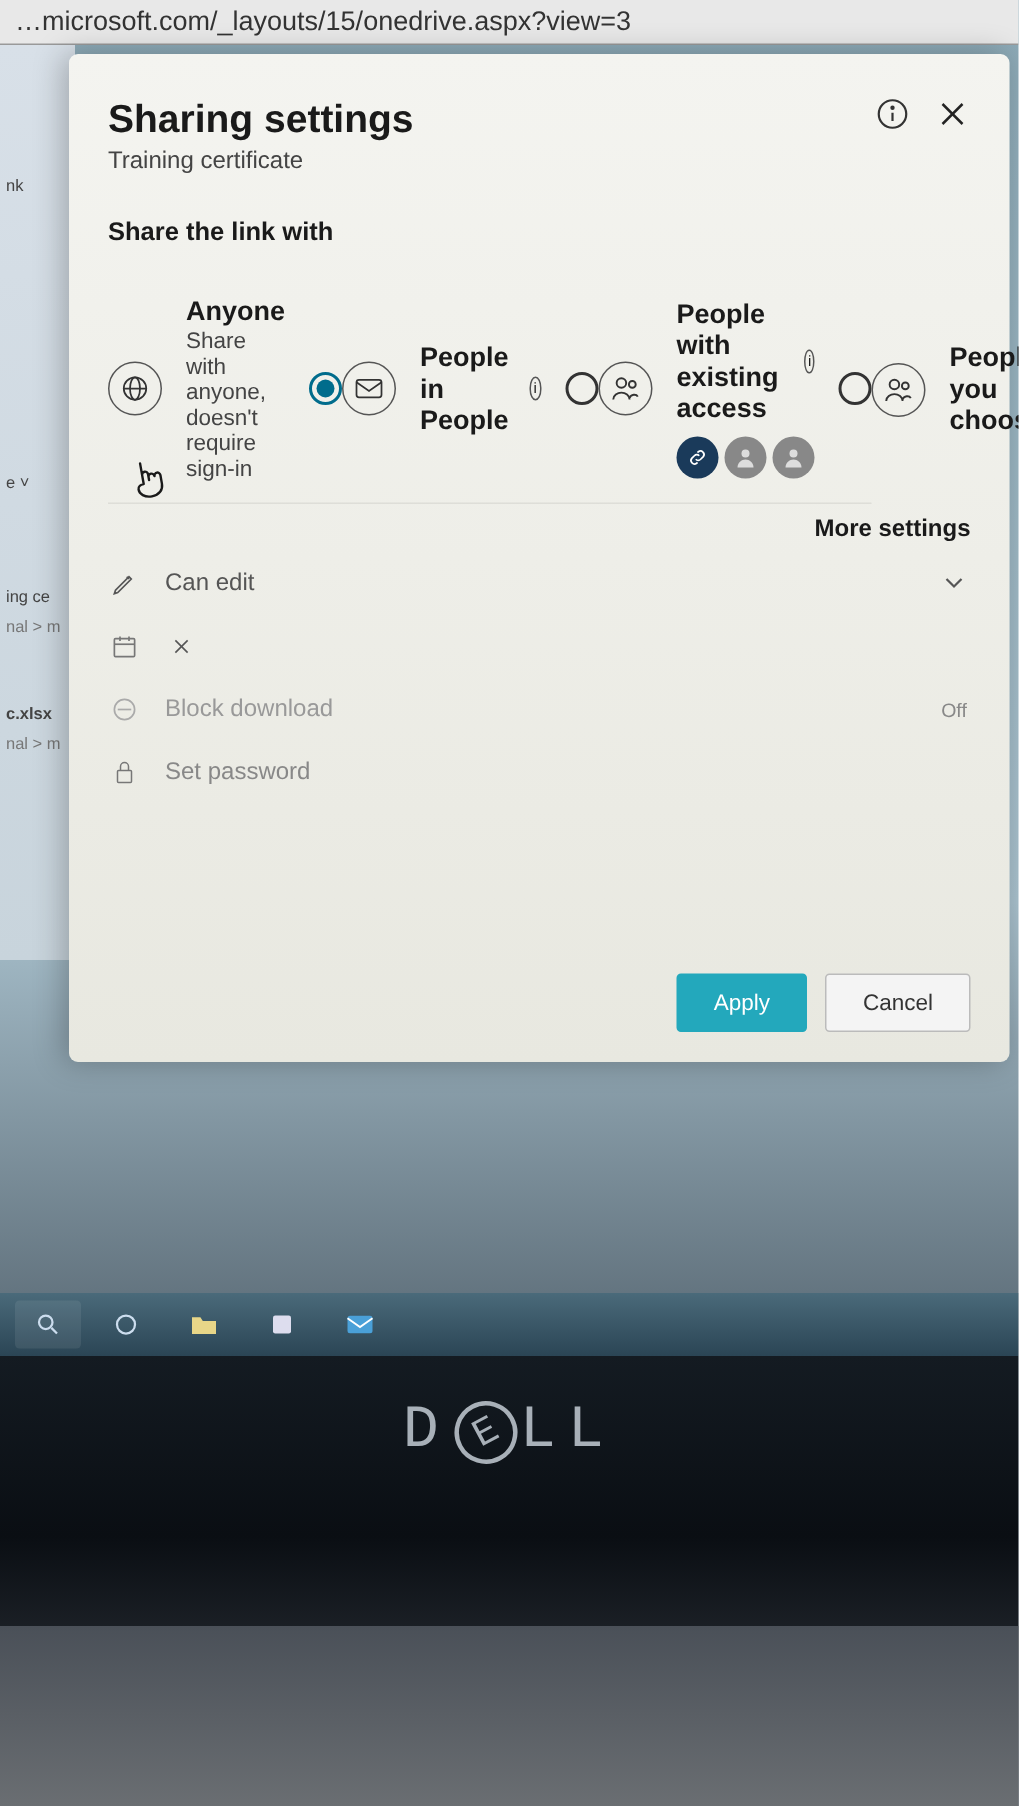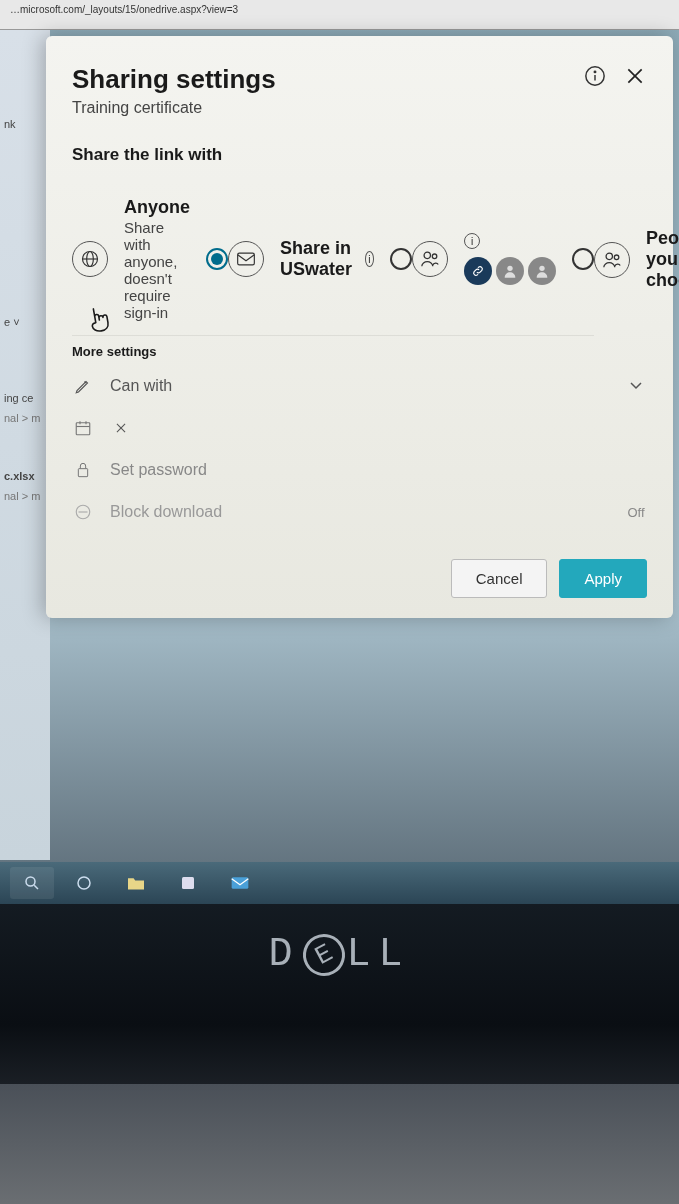--- a/index.html
+++ b/index.html
@@ -13,43 +13,43 @@
   }
   .url-bar {
     position: absolute;
     top: 0;
     left: 0;
     right: 0;
     height: 30px;
     background: #e8e8e8;
     border-bottom: 1px solid #999;
     padding: 4px 10px;
-    font-size: 10px;
+    font-size: 18px;
     color: #333;
     overflow: hidden;
     white-space: nowrap;
   }
   .background-panel {
     position: absolute;
     top: 30px;
     left: 0;
     width: 50px;
-    height: 830px;
+    height: 610px;
     background: linear-gradient(180deg, #d8e0e8 0%, #c8d4dc 100%);
     font-size: 12px;
     color: #444;
     padding-top: 80px;
   }
   .bg-item { padding: 8px 4px; font-size: 11px; white-space: nowrap; overflow: hidden; }
   .dialog {
     position: absolute;
     top: 36px;
     left: 46px;
     right: 6px;
-    height: 582px;
+    height: 672px;
     background: linear-gradient(180deg, #f4f4f0 0%, #e8e8e0 100%);
     border-radius: 6px;
     box-shadow: -4px 0 20px rgba(0,0,0,0.25);
     padding: 28px 26px 20px 26px;
     display: flex;
     flex-direction: column;
   }
   .dialog-header {
     display: flex;
     justify-content: space-between;
@@ -97,21 +97,21 @@
     content: ''; width: 12px; height: 12px; border-radius: 50%;
     background: #006c8c;
   }
   .avatars { display:flex; gap:4px; margin-top:8px; margin-left: 0px; }
   .avatar {
     width: 28px; height: 28px; border-radius: 50%;
     background: #888; display:flex; align-items:center; justify-content:center;
   }
   .avatar.link-av { background: #1a3a5a; }
   .more-settings { margin-top: 8px; }
-  .ms-label { font-size: 13px; font-weight: 600; color: #1a1a1a; margin-bottom: 6px; }
+  .ms-label { font-size: 16px; font-weight: 600; color: #1a1a1a; margin-bottom: 6px; text-align: right; }
   .ms-row {
     display: flex; align-items: center; gap: 16px;
     padding: 12px 0;
     color: #555;
     font-size: 16px;
   }
   .ms-row.disabled { color: #999; }
   .ms-icon { width: 22px; display:flex; justify-content:center; flex-shrink:0; }
   .ms-body { flex: 1; }
   .ms-trail { width: 22px; display:flex; justify-content:center; color:#666; flex-shrink:0; }
@@ -268,38 +268,39 @@
 
     <div class="option-row">
       <div class="opt-icon">
         <svg width="20" height="16" viewBox="0 0 24 18" fill="none" stroke="#333" stroke-width="1.4">
             <rect x="2" y="2" width="20" height="14" rx="2"></rect>
             <path d="M2 4l10 7 10-7"></path>
           </svg>
       </div>
       <div class="opt-body">
         <div class="opt-title">
-          <span>Share in USwater</span>
+          <span>People in People</span>
           <span class="info-dot">i</span>
         </div>
       </div>
       <div class="radio"></div>
     </div>
 
     <div class="option-row">
       <div class="opt-icon">
         <svg width="22" height="20" viewBox="0 0 24 22" fill="none" stroke="#333" stroke-width="1.4">
             <circle cx="9" cy="7" r="3.5"></circle>
             <path d="M3 19c0-3 3-5 6-5s6 2 6 5"></path>
             <circle cx="17" cy="8" r="2.5"></circle>
             <path d="M15 18c1-3 5-3 6-1"></path>
           </svg>
       </div>
       <div class="opt-body">
         <div class="opt-title">
+          <span>People with existing access</span>
           <span class="info-dot">i</span>
         </div>
         <div class="avatars">
           <div class="avatar link-av">
             <svg width="14" height="14" viewBox="0 0 24 24" fill="none" stroke="#fff" stroke-width="2">
                 <path d="M10 14a4 4 0 0 0 5.6 0l3-3a4 4 0 0 0-5.6-5.6l-1 1"></path>
                 <path d="M14 10a4 4 0 0 0-5.6 0l-3 3a4 4 0 0 0 5.6 5.6l1-1"></path>
               </svg>
           </div>
           <div class="avatar">
@@ -341,21 +342,21 @@
   <div class="more-settings">
     <div class="ms-label">More settings</div>
 
     <div class="ms-row">
       <div class="ms-icon">
         <svg width="18" height="18" viewBox="0 0 24 24" fill="none" stroke="#555" stroke-width="1.5">
             <path d="M3 21l3-1 12-12-2-2L4 18l-1 3z"></path>
             <path d="M14 6l2 2"></path>
           </svg>
       </div>
-      <div class="ms-body">Can with</div>
+      <div class="ms-body">Can edit</div>
       <div class="ms-trail">
         <svg width="14" height="10" viewBox="0 0 14 10" fill="none" stroke="#555" stroke-width="1.5">
             <path d="M2 2l5 5 5-5"></path>
           </svg>
       </div>
     </div>
 
     <div class="ms-row">
       <div class="ms-icon">
         <svg width="18" height="18" viewBox="0 0 24 24" fill="none" stroke="#777" stroke-width="1.5">
@@ -366,45 +367,45 @@
           </svg>
       </div>
       <div class="ms-trail">
         <svg width="14" height="14" viewBox="0 0 24 24" stroke="#555" stroke-width="1.8">
             <line x1="5" y1="5" x2="19" y2="19"></line>
             <line x1="19" y1="5" x2="5" y2="19"></line>
           </svg>
       </div>
     </div>
 
+    <div class="ms-row disabled">
+      <div class="ms-icon">
+        <svg width="18" height="18" viewBox="0 0 24 24" fill="none" stroke="#aaa" stroke-width="1.5">
+            <circle cx="12" cy="12" r="9"></circle>
+            <line x1="6" y1="12" x2="18" y2="12"></line>
+          </svg>
+      </div>
+      <div class="ms-body">Block download</div>
+      <div class="ms-trail toggle-off">Off</div>
+    </div>
+
     <div class="ms-row">
       <div class="ms-icon">
         <svg width="16" height="18" viewBox="0 0 24 26" fill="none" stroke="#777" stroke-width="1.5">
             <rect x="5" y="11" width="14" height="12" rx="1"></rect>
             <path d="M8 11V7a4 4 0 0 1 8 0v4"></path>
           </svg>
       </div>
       <div class="ms-body" style="color:#888">Set password</div>
     </div>
-
-    <div class="ms-row disabled">
-      <div class="ms-icon">
-        <svg width="18" height="18" viewBox="0 0 24 24" fill="none" stroke="#aaa" stroke-width="1.5">
-            <circle cx="12" cy="12" r="9"></circle>
-            <line x1="6" y1="12" x2="18" y2="12"></line>
-          </svg>
-      </div>
-      <div class="ms-body">Block download</div>
-      <div class="ms-trail toggle-off">Off</div>
-    </div>
   </div>
 
   <div class="footer">
+    <button class="btn primary">Apply</button>
     <button class="btn">Cancel</button>
-    <button class="btn primary">Apply</button>
   </div>
 </div>
 
 <div class="cursor">
   <svg width="28" height="32" viewBox="0 0 28 32" fill="none" stroke="#1a1a1a" stroke-width="1.6">
       <path d="M10 4v14M10 18c-2 0-4 1-4 3 0 3 3 6 8 6s8-3 8-7v-6c0-1-1-2-2-2s-2 1-2 2M14 14c0-1 1-2 2-2s2 1 2 2M10 12c0-1 1-2 2-2s2 1 2 2v4" stroke-linecap="round"></path>
     </svg>
 </div>
 
 <div class="taskbar">

